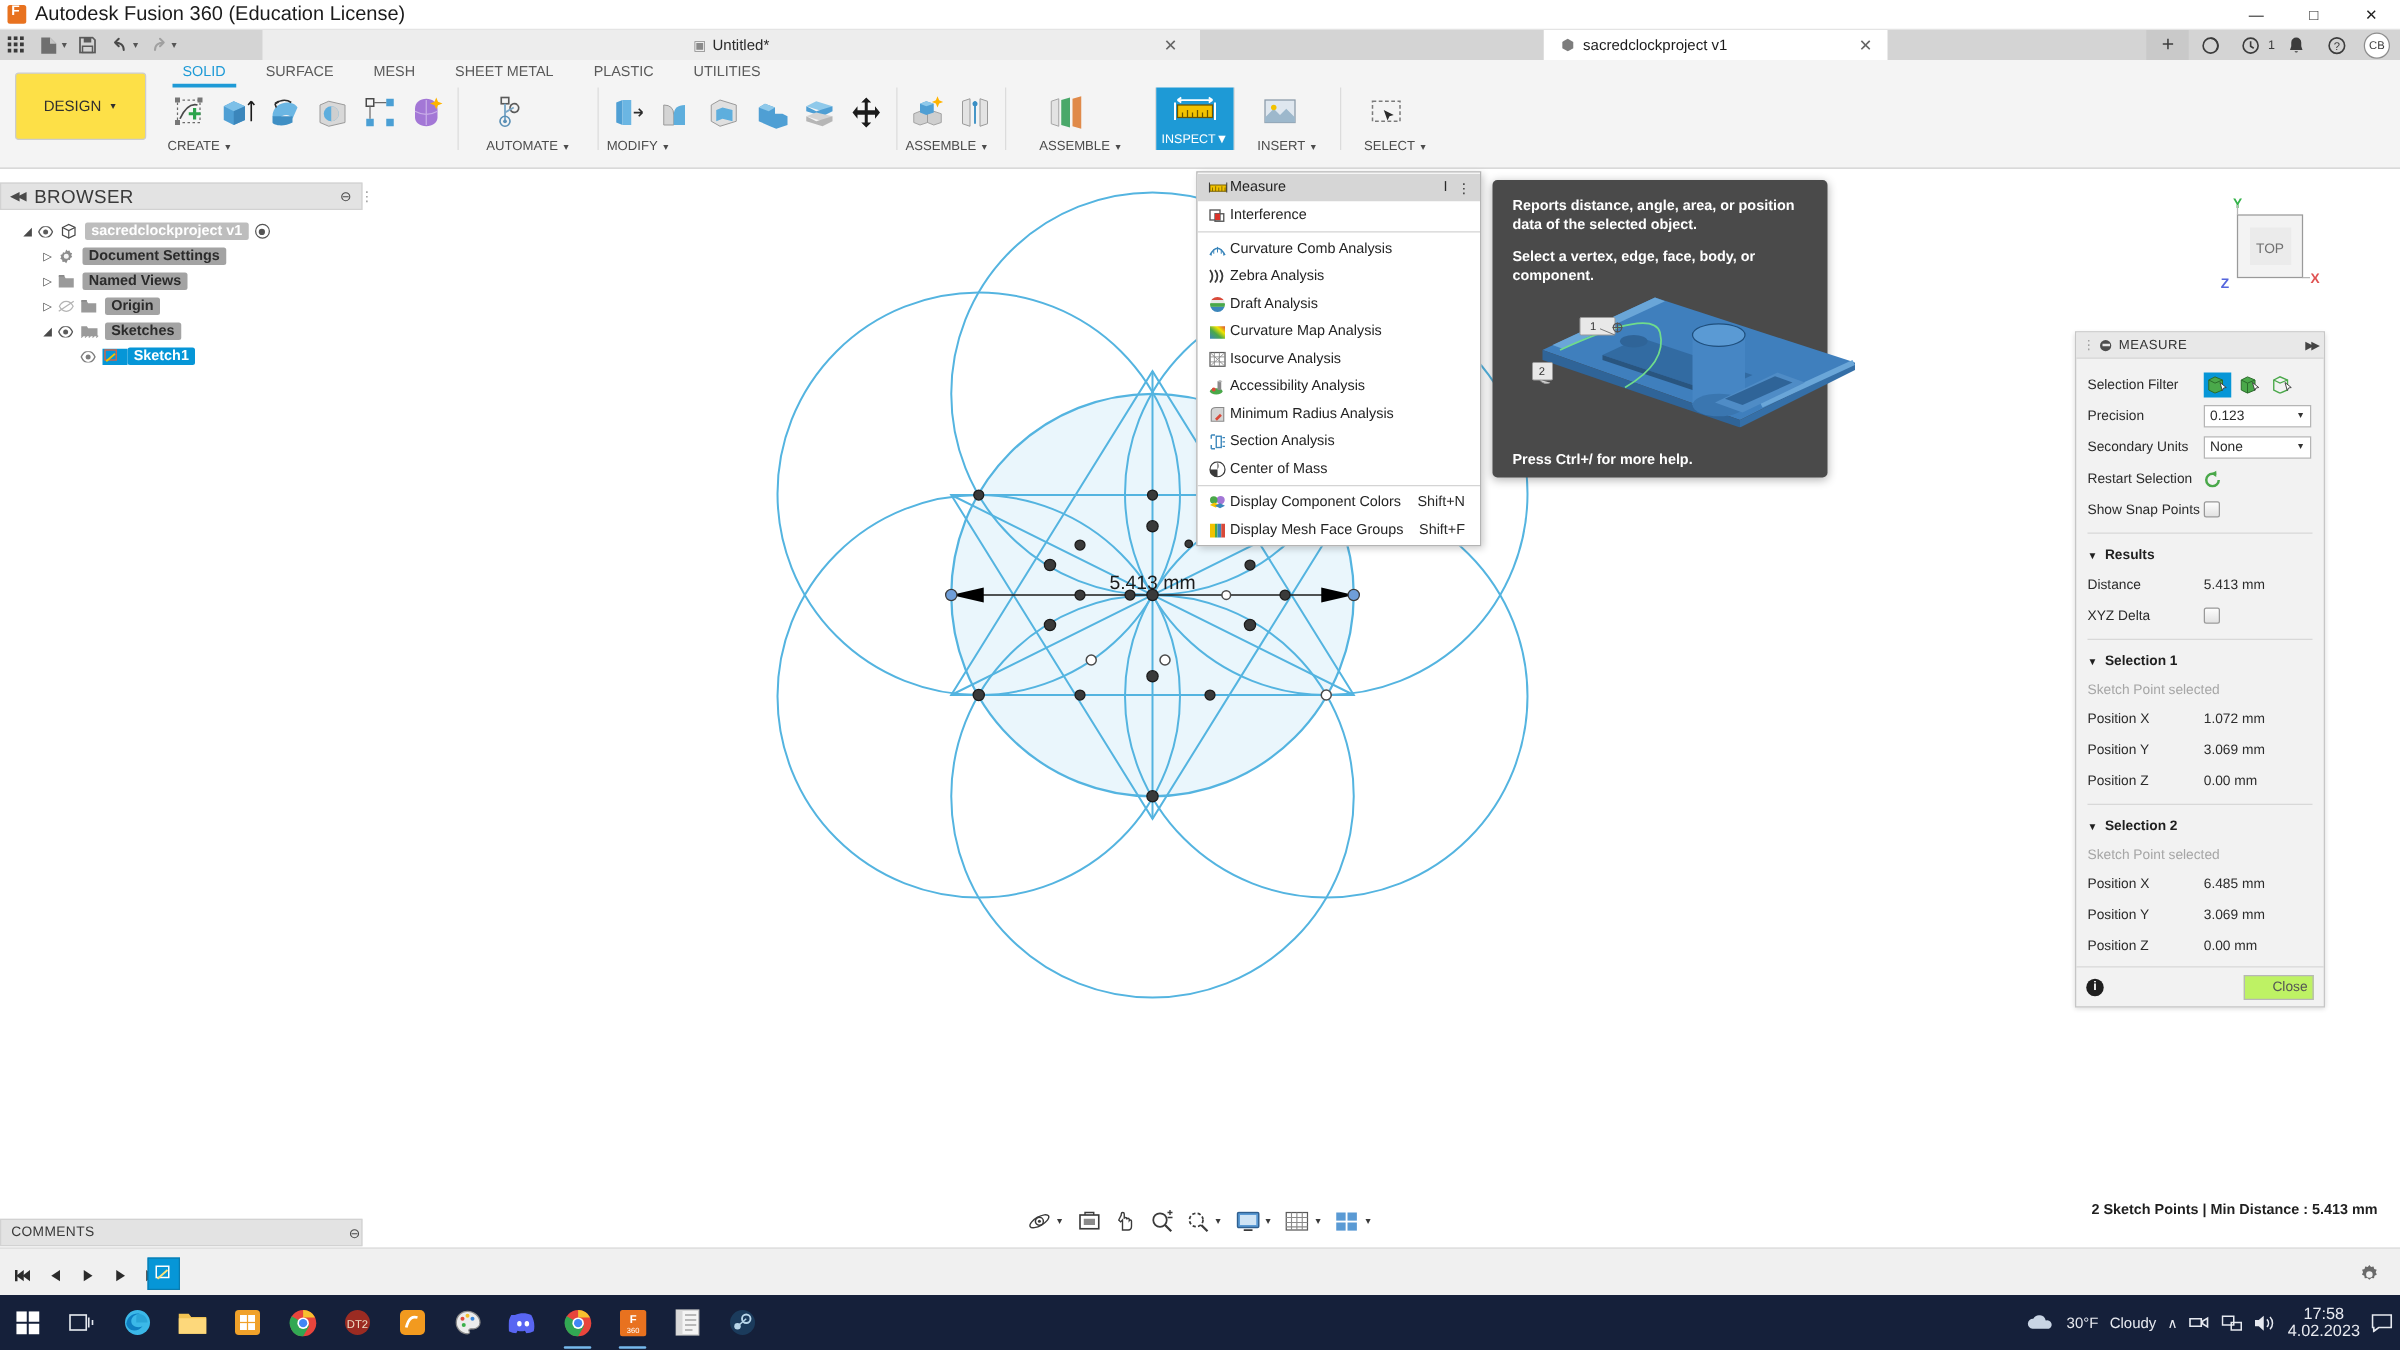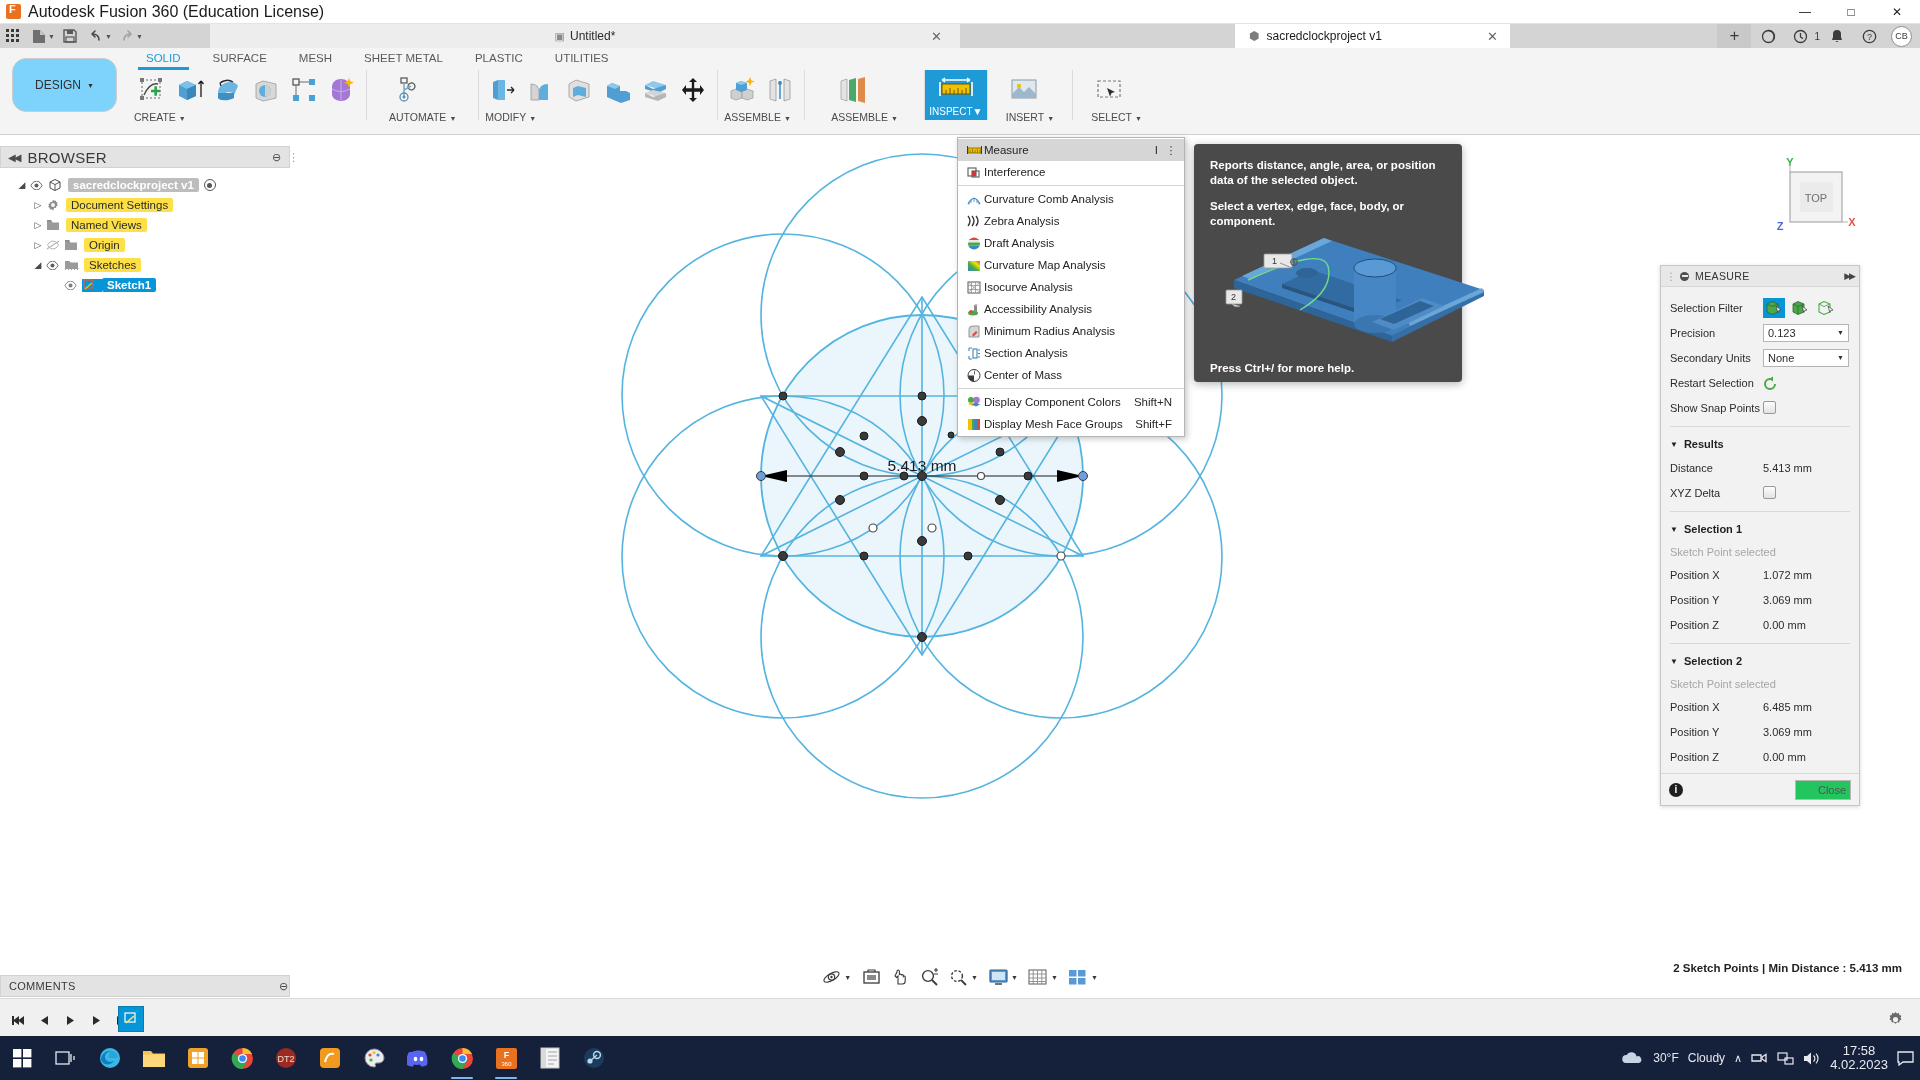--- a/index.html
+++ b/index.html
@@ -76,21 +76,21 @@
     justify-content: center; background: #fff; margin-left: 5px;
   }
 
   
   .ribbon {
     position: absolute; top: 48px; left: 0; width: 1920px; height: 87px;
     background: #f4f4f4; border-bottom: 1px solid #d0d0d0;
   }
   .design-chip {
     position: absolute; left: 12px; top: 10px; width: 105px; height: 54px;
-    border: 1px solid #ccc; border-radius: 14px; background: #7dd3fc;
+    border: 1px solid #ccc; border-radius: 3px; background: #fde047;
     display: flex; align-items: center; justify-content: center;
     font-size: 12px; color: #2f2f2f;
   }
   .design-chip .ch { font-size: 7px; margin-left: 6px; }
   .tabstrip {
     position: absolute; left: 130px; top: 0; height: 20px;
     display: flex; align-items: flex-end; gap: 0px;
   }
   .rtab {
     font-size: 11.5px; color: #5a5a5a; padding: 0 16px; position: relative;
@@ -133,21 +133,21 @@
   .browser-hdr .bh-min { position: absolute; left: 272px; font-size: 11px; color: #4a4a4a; }
   .browser-hdr .bh-grip { position: absolute; left: 288px; font-size: 11px; color: #999; }
   .tree { padding-top: 7px; font-size: 11.5px; color: #2b2b2b; }
   .trow { display: flex; align-items: center; height: 20px; padding-left: 14px; }
   .trow .arrow { width: 16px; font-size: 9px; color: #4a4a4a; text-align: center; flex: none; }
   .trow .eye { width: 18px; text-align: center; flex: none; font-size: 11px; color: #5c5c5c; }
   .trow .ticon { width: 20px; text-align: center; flex: none; }
   .trow .tlabel { padding: 1px 5px; border-radius: 2px; white-space: nowrap; }
   .trow.root .tlabel { background: #bdbdbd; color: #fff; font-weight: bold; }
   .trow.sel .tlabel { background: #0696d7; color: #fff; font-weight: bold; }
-  .trow .hover-bg { background: #fde047; }
+  .trow .hover-bg { background: #a3a3a3; font-weight: bold; }
   .radio-dot {
     width: 12px; height: 12px; border-radius: 50%; border: 1.5px solid #555;
     margin-left: 5px; display: flex; align-items: center; justify-content: center; flex: none;
   }
   .radio-dot i { width: 5px; height: 5px; border-radius: 50%; background: #555; display: block; }
 
   
   .canvas {
     position: absolute; left: 300px; top: 146px; width: 1360px; height: 810px;
     background: #ffffff;
@@ -235,21 +235,21 @@
   .m-foot {
     height: 32px; border-top: 1px solid #d8d8d8; display: flex; align-items: center;
     padding: 0 8px; margin-top: 4px;
   }
   .m-foot .info {
     width: 14px; height: 14px; border-radius: 50%; background: #1f1f1f; color: #fff;
     font-size: 10px; font-weight: bold; display: flex; align-items: center; justify-content: center;
   }
   .m-foot .close-btn {
     margin-left: auto; width: 56px; height: 20px; border: 1px solid #b7b7b7;
-    background: #22c55e; font-size: 11px; color: #555; display: flex;
+    background: #bef264; font-size: 11px; color: #555; display: flex;
     align-items: center; justify-content: center; padding-left: 18px;
   }
 
   
   .comments {
     position: absolute; left: 0; top: 975px; width: 290px; height: 22px;
     background: #e3e3e3; border: 1px solid #d2d2d2; display: flex; align-items: center;
     padding-left: 8px;
   }
   .comments .c-title { font-size: 11px; color: #3a3a3a; letter-spacing: .3px; }

